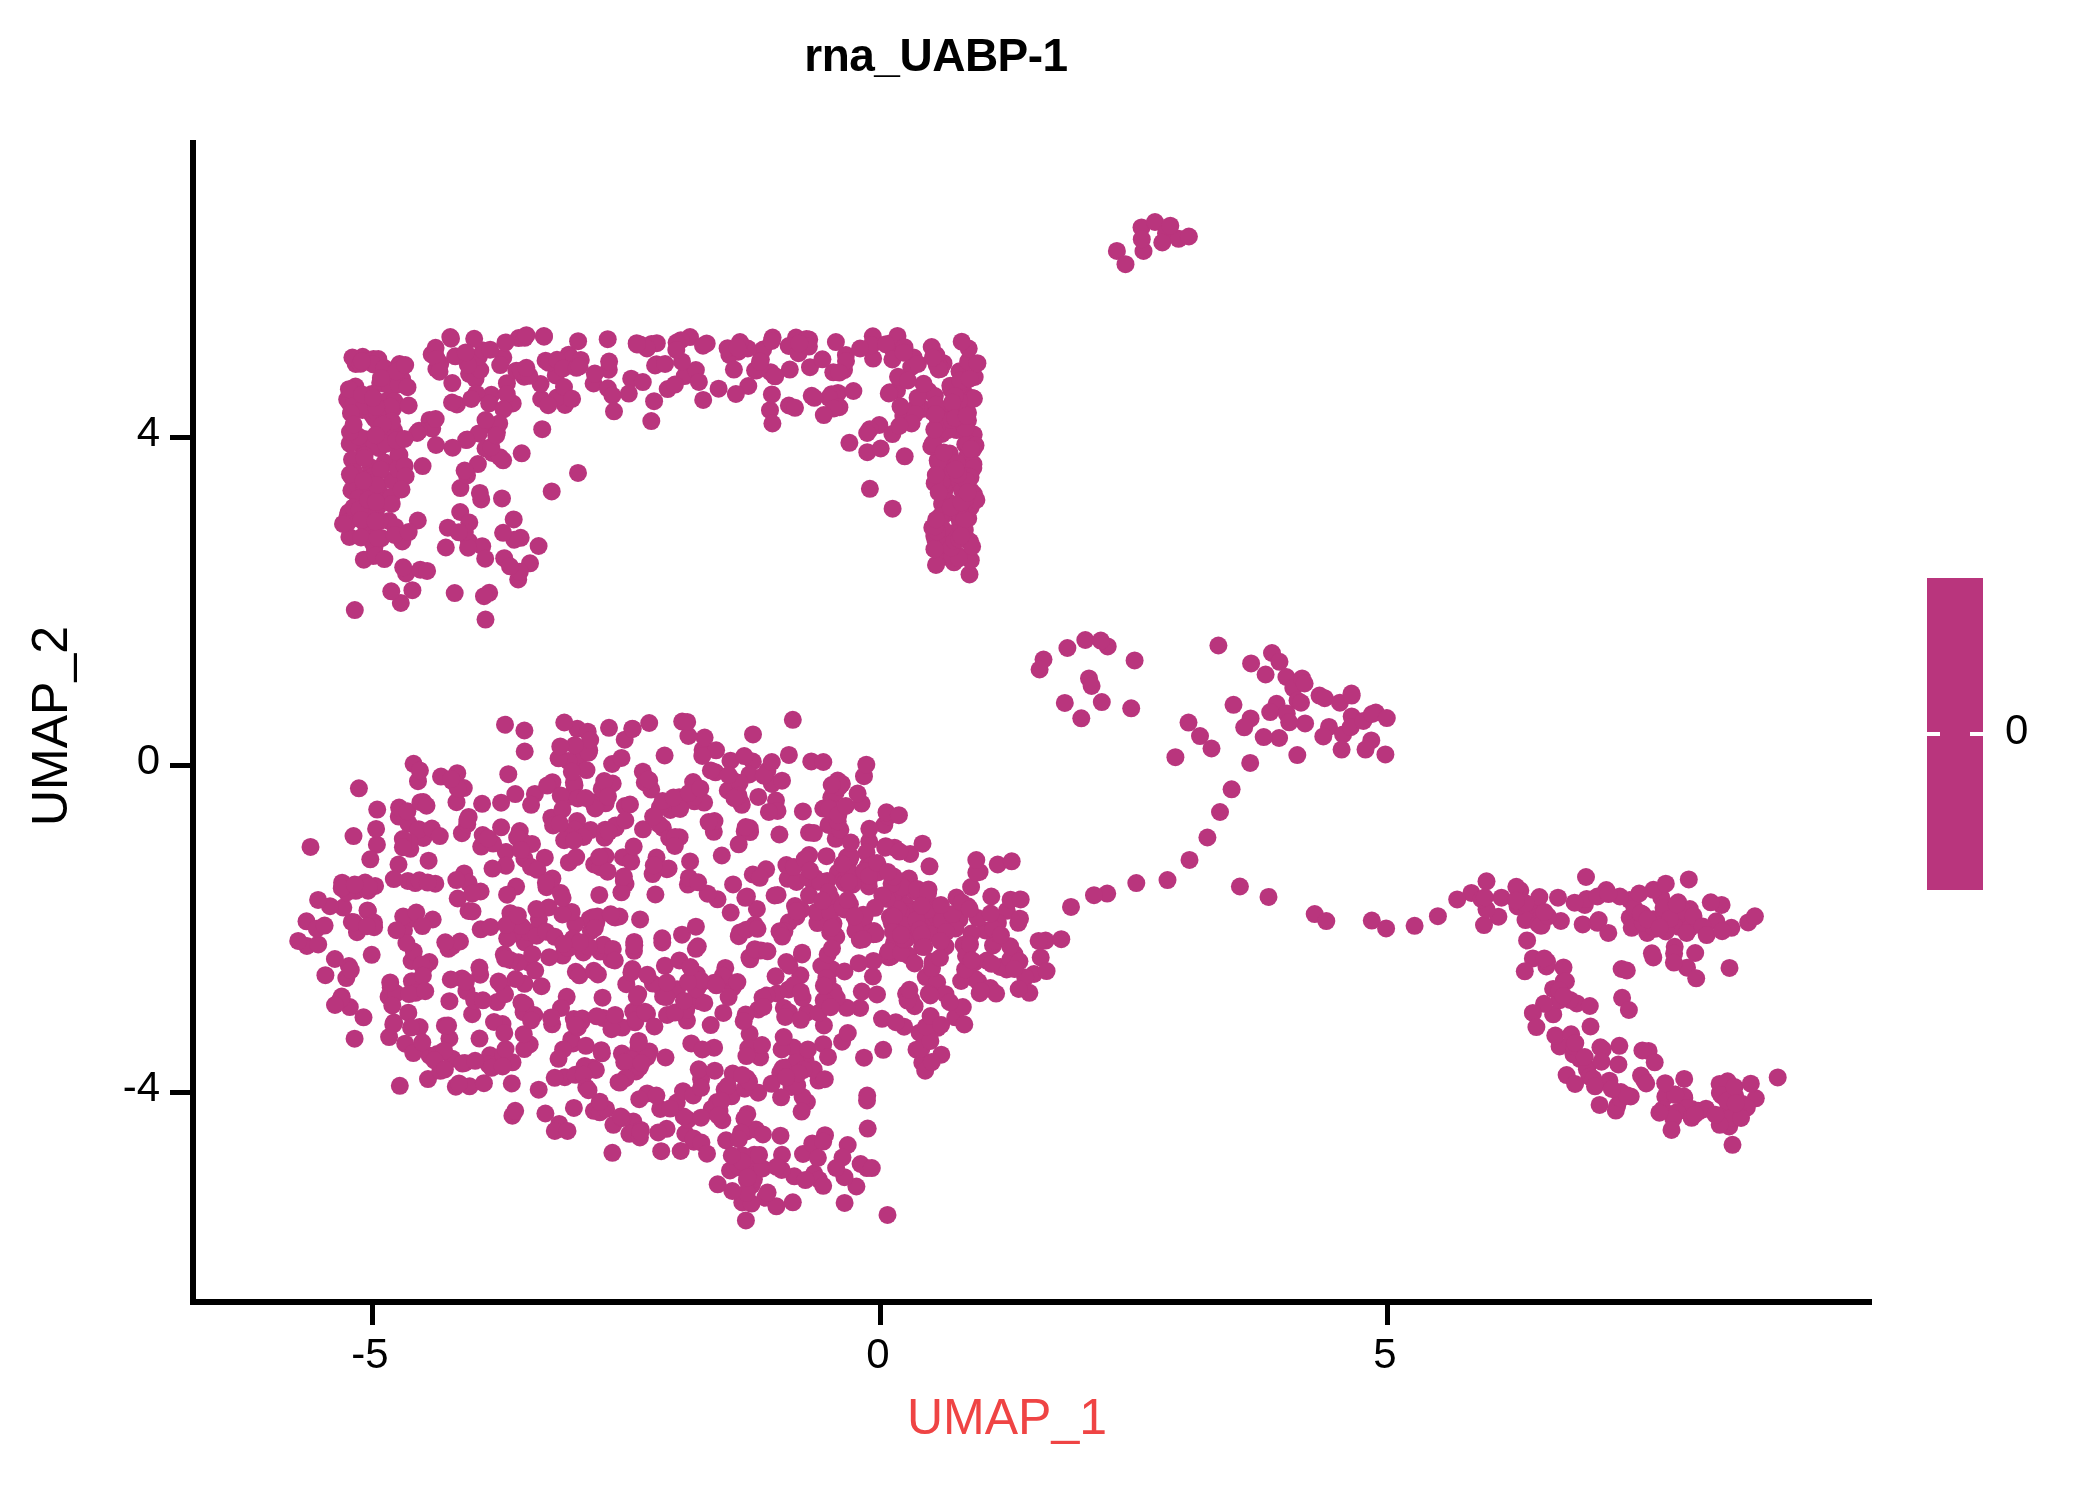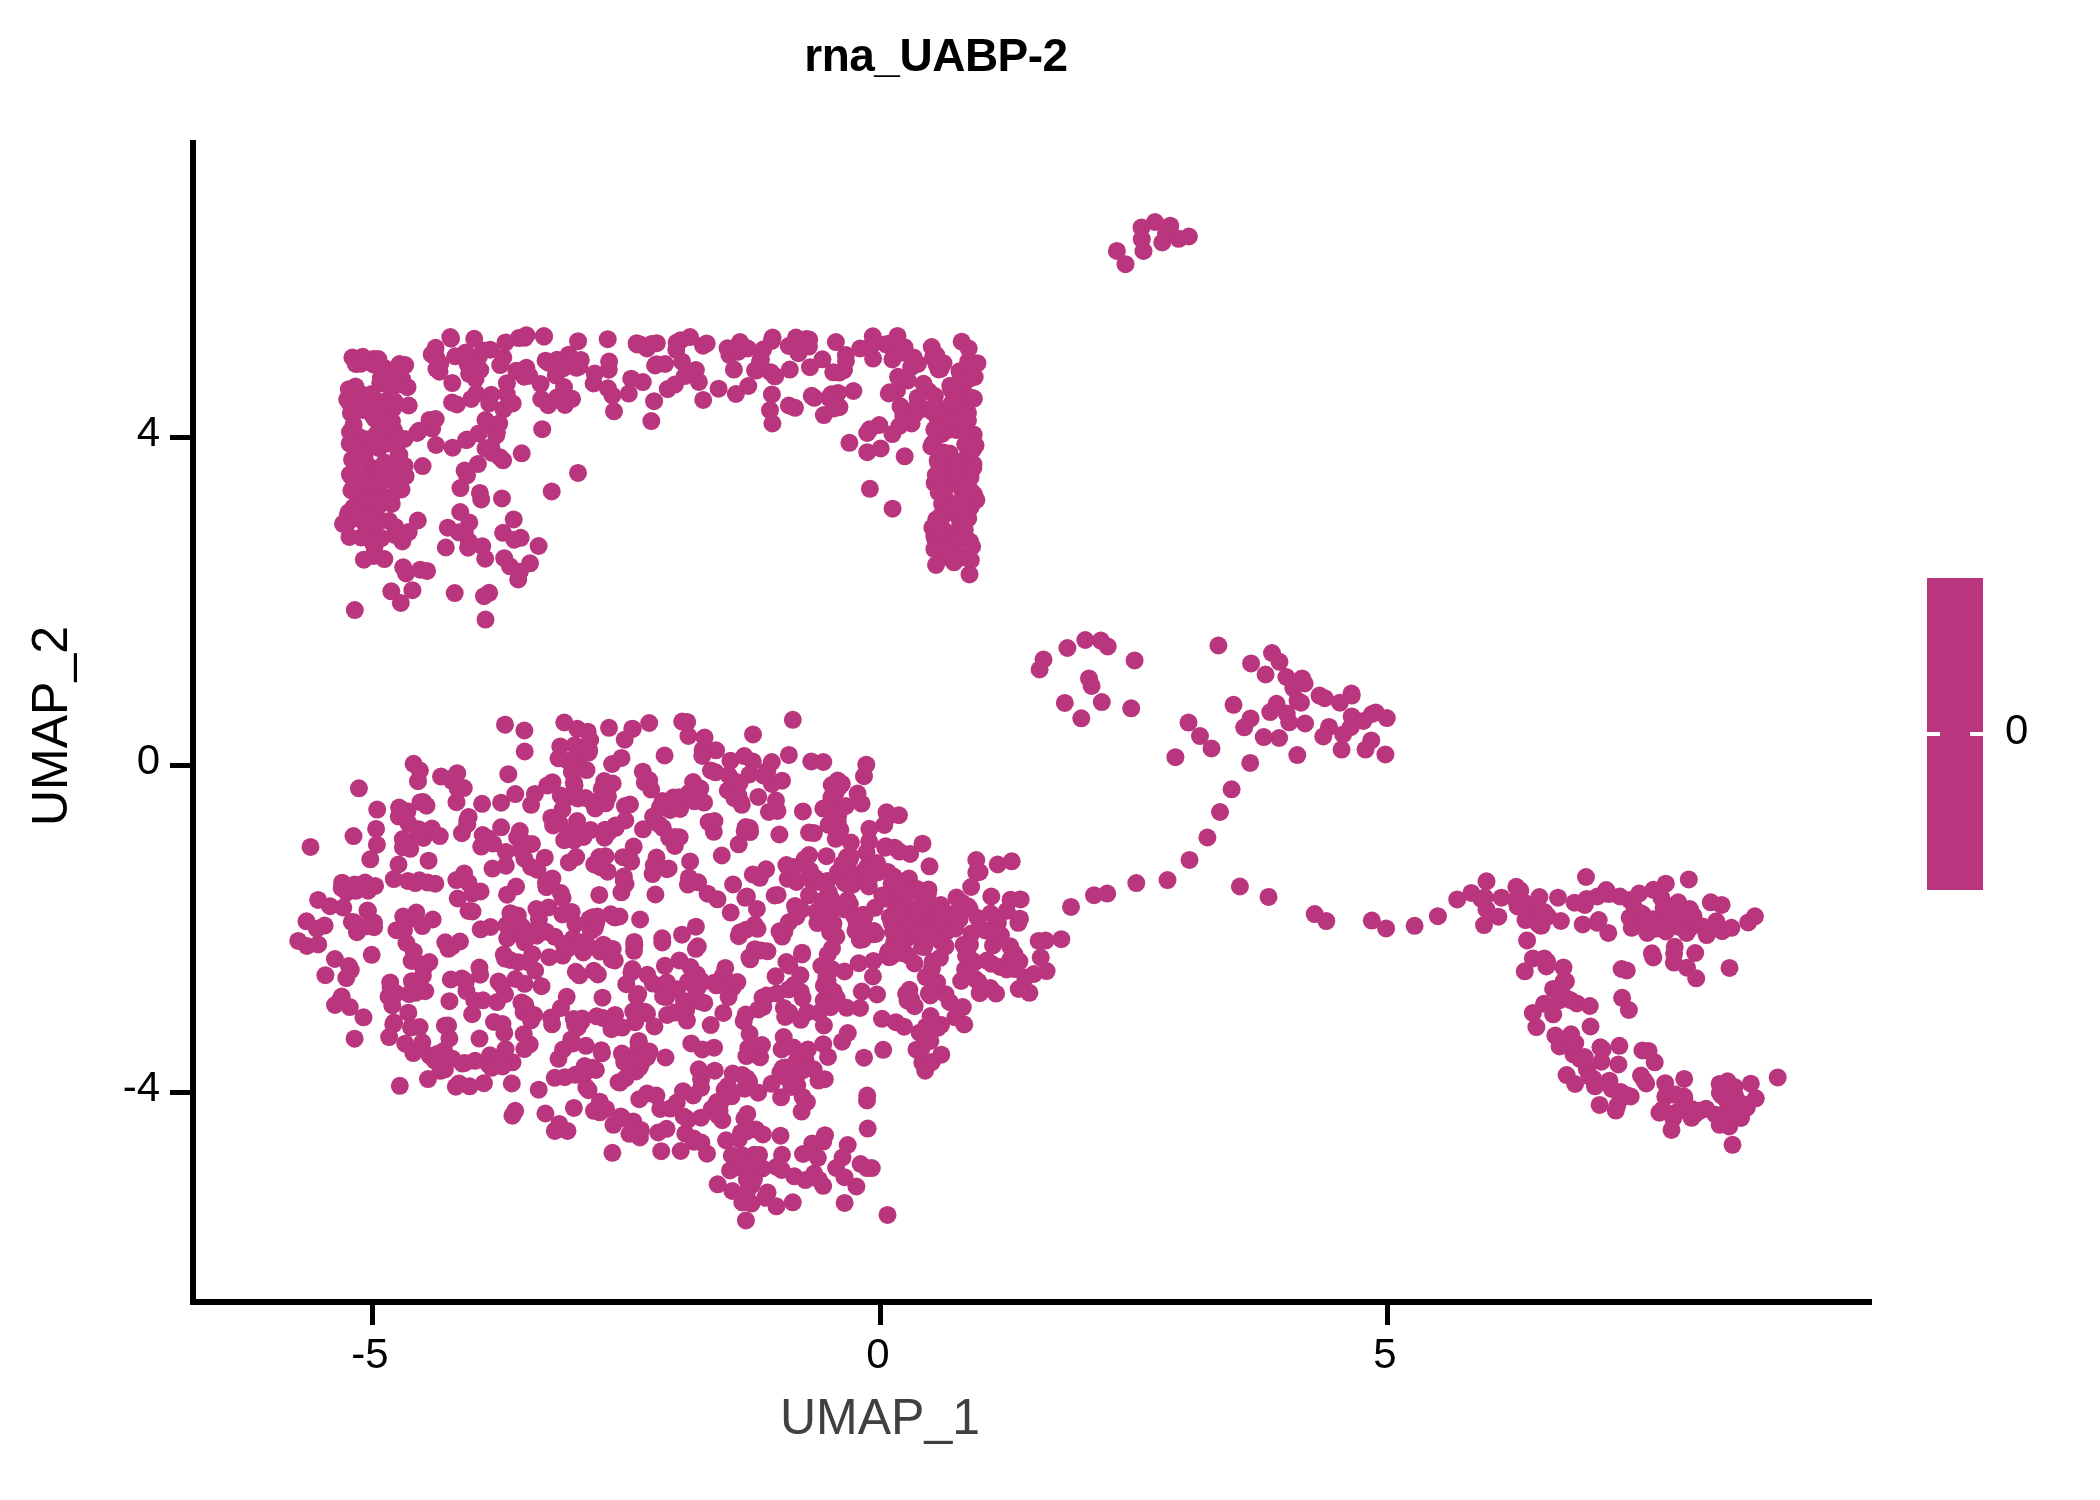--- a/index.html
+++ b/index.html
@@ -111,24 +111,24 @@
     color: #000000;
     white-space: nowrap;
   }
 
   
   #x-axis-title {
     position: absolute;
     left: 653px;
     top: 1388px;
     width: 454px;
-    text-align: center;
+    text-align: right;
     font-size: 50px;
     font-family: "Liberation Sans", sans-serif;
-    color: #404040;
+    color: #ef4444;
     white-space: nowrap;
   }
   #y-axis-title {
     position: absolute;
     left: -177px;
     top: 697px;
     width: 454px;
     text-align: center;
     font-size: 50px;
     font-family: "Liberation Sans", sans-serif;
@@ -170,21 +170,21 @@
     font-family: "Liberation Sans", sans-serif;
     color: #000000;
     white-space: nowrap;
   }
 </style>
 </head>
 <body>
 
 <div id="figure">
 
-  <div id="plot-title">rna_UABP-2</div>
+  <div id="plot-title">rna_UABP-1</div>
 
   <div id="plot-panel">
     <svg id="scatter-svg" viewBox="0 0 1679 1162" preserveAspectRatio="none" xmlns="http://www.w3.org/2000/svg">
       <g id="points-group">
           <circle cx="325.7" cy="198.1" r="9" fill="#b9357d"></circle>
           <circle cx="447.2" cy="204.6" r="9" fill="#b9357d"></circle>
           <circle cx="748.8" cy="388.3" r="9" fill="#b9357d"></circle>
           <circle cx="765.3" cy="415.5" r="9" fill="#b9357d"></circle>
           <circle cx="567.9" cy="219.5" r="9" fill="#b9357d"></circle>
           <circle cx="781.7" cy="237.0" r="9" fill="#b9357d"></circle>

